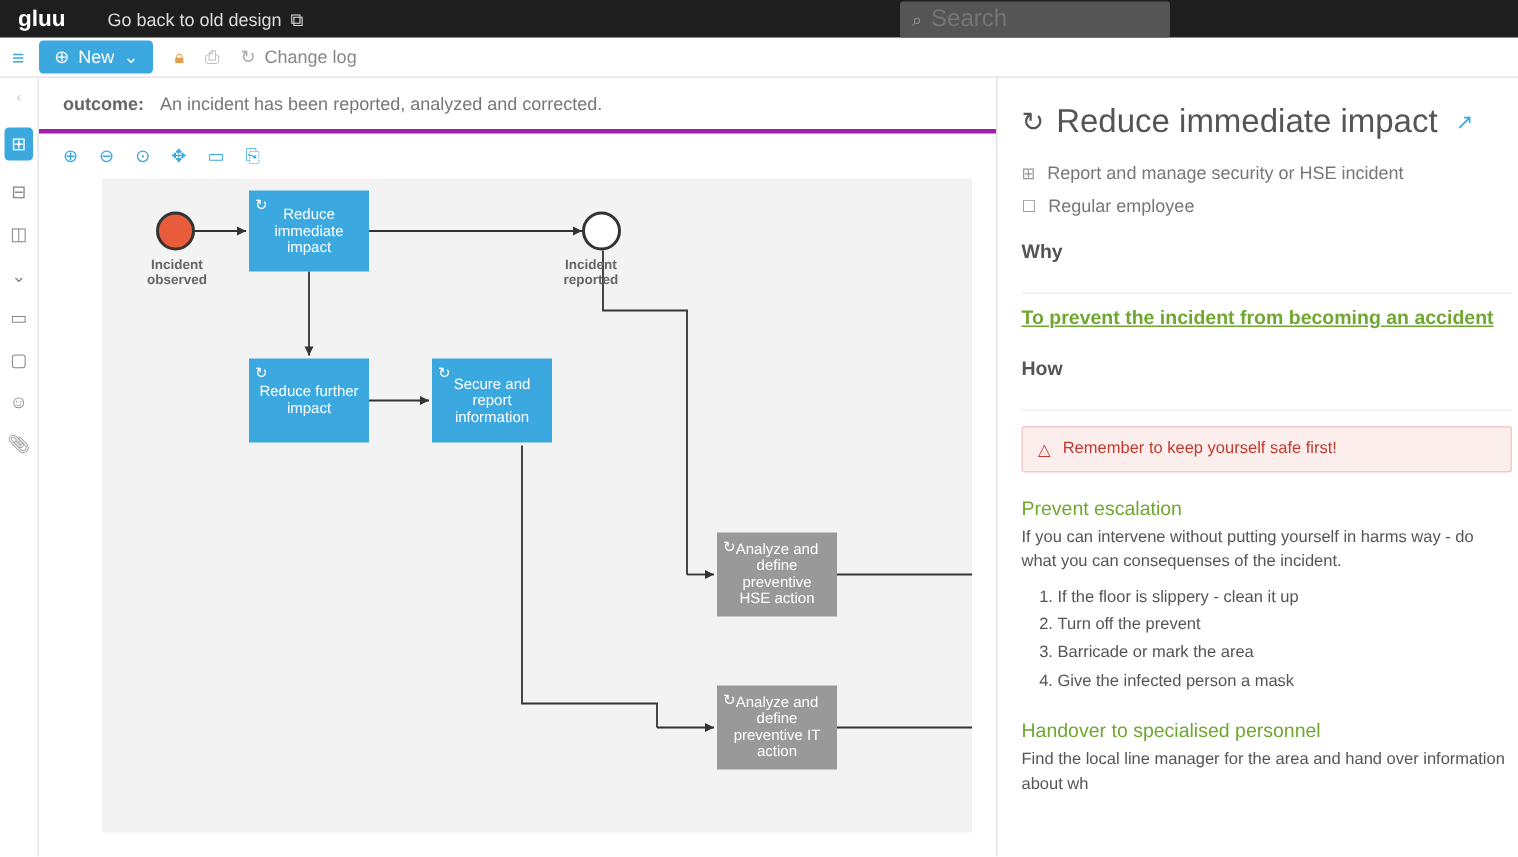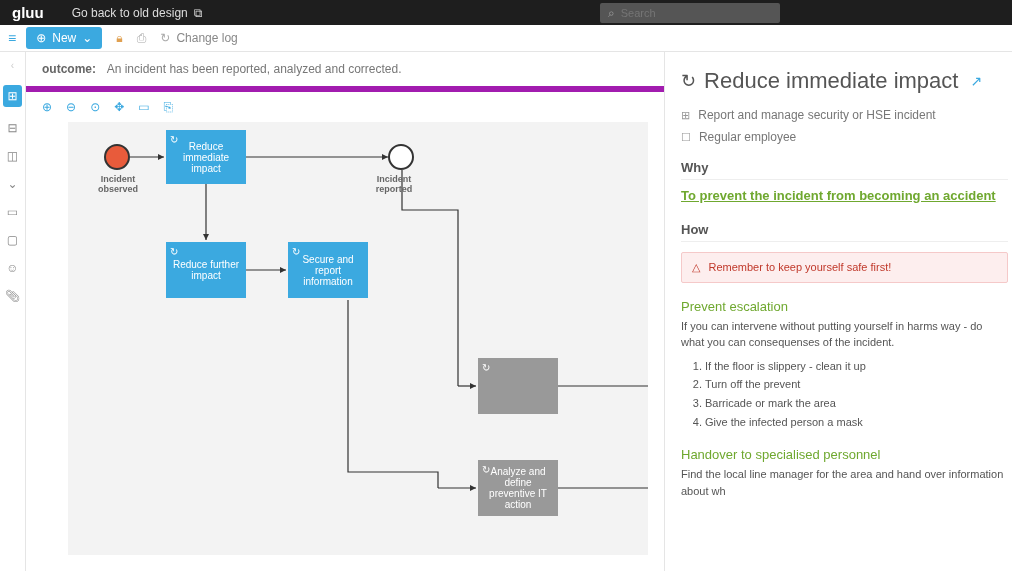--- a/index.html
+++ b/index.html
@@ -3,37 +3,37 @@
   <meta charset="utf-8">
   <style>
     * { margin: 0; padding: 0; box-sizing: border-box; }
     body { font-family: -apple-system, BlinkMacSystemFont, "Segoe UI", Arial, sans-serif; font-size: 12px; color: #333; overflow: hidden; }
     
     .top-bar { background: #1e1e1e; height: 25px; display: flex; align-items: center; padding: 0 12px; color: #fff; }
     .logo { font-weight: bold; font-size: 15px; margin-right: 28px; }
     .go-back { color: #ddd; font-size: 12px; display: flex; align-items: center; gap: 6px; cursor: pointer; }
     .search-wrap { margin-left: auto; margin-right: 220px; }
     .search-wrap .search-inner { background: #555; display: flex; align-items: center; padding: 3px 8px; width: 180px; border-radius: 2px; }
-    .search-wrap input { background: transparent; border: none; outline: none; color: #fef9c3; font-size: 11px; width: 100%; }
+    .search-wrap input { background: transparent; border: none; outline: none; color: #fef9c3; font-size: 16px; width: 100%; }
     .search-wrap .search-icon { color: #999; margin-right: 6px; }
     
     .toolbar { height: 27px; border-bottom: 1px solid #e5e5e5; display: flex; align-items: center; padding: 0 8px; }
     .drag-icon { color: #3ba9e0; font-size: 14px; margin-right: 10px; }
     .new-btn { background: #3ba9e0; color: #fff; border: none; padding: 4px 10px; border-radius: 3px; font-size: 12px; display: flex; align-items: center; gap: 6px; cursor: pointer; }
     .tb-icon { color: #aaa; margin-left: 14px; cursor: pointer; }
     .change-log { color: #888; margin-left: 6px; font-size: 12px; }
     
     .main-wrap { display: flex; height: calc(100vh - 52px); }
     .left-rail { width: 26px; border-right: 1px solid #e5e5e5; display: flex; flex-direction: column; align-items: center; padding-top: 8px; gap: 14px; }
     .left-rail .rail-icon { color: #888; font-size: 12px; }
     .left-rail .rail-icon.active { background: #3ba9e0; color: #fff; padding: 4px; border-radius: 3px; }
     .left-rail .rail-sep { color: #ccc; font-size: 10px; }
     
     .canvas-area { flex: 1; display: flex; flex-direction: column; overflow: hidden; }
-    .outcome-bar { padding: 10px 16px; border-bottom: 6px solid #a21caf; font-size: 12px; }
+    .outcome-bar { padding: 10px 16px; border-bottom: 3px solid #a21caf; font-size: 12px; }
     .outcome-bar .label { color: #666; font-weight: 600; margin-right: 8px; }
     .outcome-bar .text { color: #777; }
     
     .canvas-tools { padding: 8px 16px; display: flex; gap: 14px; align-items: center; }
     .canvas-tools span { color: #3ba9e0; font-size: 12px; cursor: pointer; }
     
     .canvas { flex: 1; background: #f3f3f3; margin: 0 16px 16px 42px; position: relative; overflow: hidden; }
     
     .node { position: absolute; font-size: 10px; color: #fff; display: flex; align-items: center; justify-content: center; text-align: center; padding: 6px; }
     .node.blue { background: #3ba9e0; }
@@ -49,21 +49,21 @@
     svg.connectors path, svg.connectors line { stroke: #333; stroke-width: 1.2; fill: none; }
     svg.connectors polygon { fill: #333; }
     
     .detail-panel { width: 348px; border-left: 1px solid #e5e5e5; padding: 16px 4px 16px 16px; overflow-y: auto; }
     .detail-title { font-size: 22px; color: #555; font-weight: 400; margin-bottom: 14px; display: flex; align-items: center; gap: 8px; }
     .detail-title .title-icon { font-size: 18px; }
     .detail-title .open-icon { font-size: 14px; color: #3ba9e0; margin-left: 4px; }
     .meta-row { display: flex; align-items: center; gap: 8px; color: #777; font-size: 12px; margin-bottom: 8px; }
     .meta-row .meta-icon { color: #999; font-size: 11px; }
     
-    .section-h { font-size: 13px; font-weight: 700; color: #555; margin-top: 16px; margin-bottom: 6px; border-bottom: 1px solid #eee; padding-bottom: 4px; }
+    .section-h { font-size: 13px; font-weight: 700; color: #555; margin-top: 16px; margin-bottom: 6px; border-bottom: 1px solid #eee; padding-bottom: 20px; }
     .green-text { color: #6fa82f; font-size: 13px; font-weight: 600; line-height: 1.5; text-decoration: underline; }
     
     .alert-box { background: #fdeeee; border: 1px solid #f5c9c9; color: #c0392b; padding: 8px 10px; font-size: 11px; border-radius: 2px; margin-top: 10px; display: flex; align-items: center; gap: 8px; }
     
     .sub-h { color: #6fa82f; font-size: 13px; font-weight: 400; margin-top: 16px; margin-bottom: 4px; }
     .body-text { color: #555; font-size: 11px; line-height: 1.5; }
     .body-label { color: #555; font-size: 11px; margin-top: 6px; }
     ol.examples { margin: 6px 0 0 24px; color: #555; font-size: 11px; line-height: 1.7; }
   </style>
 </head>
@@ -160,20 +160,21 @@
         <span>Reduce further impact</span>
       </div>
 
       <div class="node blue" style="left:220px; top:120px; width:80px; height:56px;">
         <span class="refresh">↻</span>
         <span>Secure and report information</span>
       </div>
 
       <div class="node grey" style="left:410px; top:236px; width:80px; height:56px;">
         <span class="refresh">↻</span>
+        <span>Analyze and define preventive HSE action</span>
       </div>
 
       <div class="node grey" style="left:410px; top:338px; width:80px; height:56px;">
         <span class="refresh">↻</span>
         <span>Analyze and define preventive IT action</span>
       </div>
     </div>
   </div>
 
   <div class="detail-panel">

